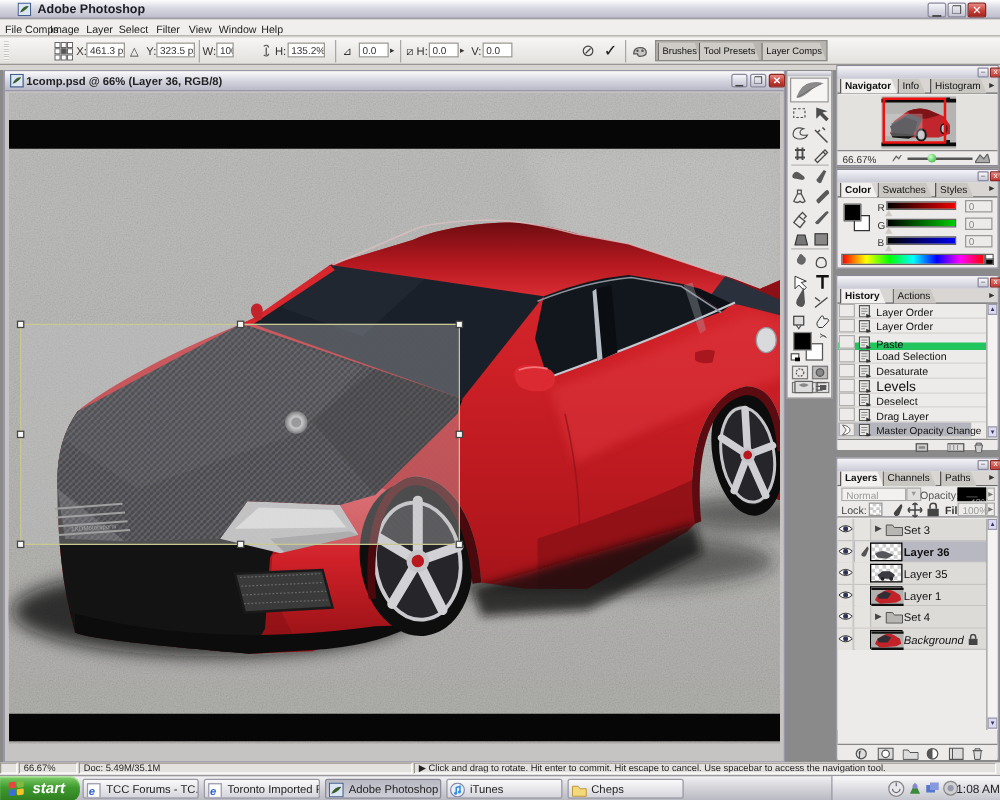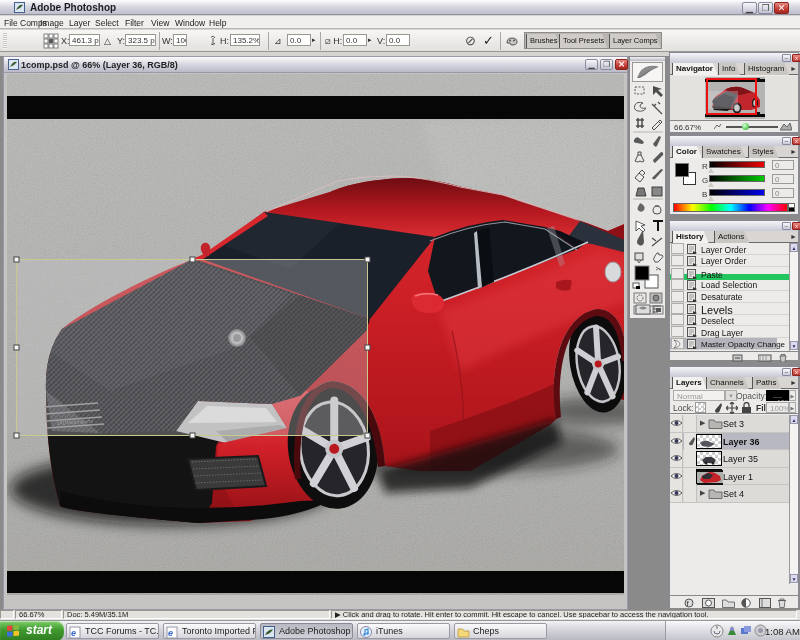--- a/index.html
+++ b/index.html
@@ -701,20 +701,42 @@
         <svg class="abs" style="left:1px;top:4px" width="11" height="8">
           <path d="M0 4 Q5.5 -1 11 4 Q5.5 9 0 4 Z" fill="#fff" stroke="#333" stroke-width="0.8"></path>
           <circle cx="5.5" cy="4" r="2" fill="#335"></circle>
         </svg>
         <span class="abs" style="left:30px;top:4px;font-size:7px;color:#444">▶</span>
         <svg class="abs" style="left:38px;top:3px" width="15" height="11">
           <path d="M1 2 h5 l1.5 2 H14 v6.5 H1 z" fill="#b8b6b2" stroke="#555" stroke-width="0.8"></path>
         </svg>
         <span class="lname">Set 4</span>
       </div>
+      <div class="lrow" style="top:87.5px;">
+        <div class="eyebox"></div>
+        <div class="linkbox"></div>
+        <svg class="abs" style="left:1px;top:4px" width="11" height="8">
+          <path d="M0 4 Q5.5 -1 11 4 Q5.5 9 0 4 Z" fill="#fff" stroke="#333" stroke-width="0.8"></path>
+          <circle cx="5.5" cy="4" r="2" fill="#335"></circle>
+        </svg>
+        <div class="thumb">
+          <svg class="abs" style="left:0;top:0" width="26" height="15">
+            <rect width="26" height="15" fill="#b0b0ae"></rect>
+            <rect y="0" width="26" height="2" fill="#111"></rect>
+            <rect y="13" width="26" height="2" fill="#111"></rect>
+            <path d="M3 10 l2 -4 5 -3 q4 -2 8 0 l5 3 1 4 -4 2 -13 1 z" fill="#c22228"></path>
+            <path d="M5 6 l6 -3 5 2 -3 4 -7 0 z" fill="#2e2e34"></path>
+          </svg>
+        </div>
+        <span class="lname" style="font-style:italic">Background</span>
+        <svg class="abs" style="left:104px;top:4px" width="9" height="10">
+          <rect x="1" y="4" width="7" height="5" fill="#444"></rect>
+          <path d="M2.5 4 V2.5 a2 2 0 0 1 4 0 V4" fill="none" stroke="#444" stroke-width="1.2"></path>
+        </svg>
+      </div>
     <div class="abs" style="left:119px;top:0;width:9px;height:169px;background:#f4f3f1;border-left:1px solid #999">
       <div class="abs" style="left:0;top:0;width:8px;height:9px;background:#dcdaf0;border:1px solid #99a;font-size:5px;text-align:center;line-height:8px;color:#336">▲</div>
       <div class="abs" style="left:0;top:159px;width:8px;height:9px;background:#dcdaf0;border:1px solid #99a;font-size:5px;text-align:center;line-height:8px;color:#336">▼</div>
     </div>
   </div>
   <div class="abs" style="left:0;top:228px;width:128px;height:13px;border-top:1px solid #888;background:#ecebe9">
     <svg class="abs" style="left:14px;top:2px" width="11" height="10">
         <circle cx="5" cy="5" r="4" fill="#ddd" stroke="#555"></circle>
         <text x="2.5" y="8" font-size="8" fill="#333">f</text>
       </svg>

